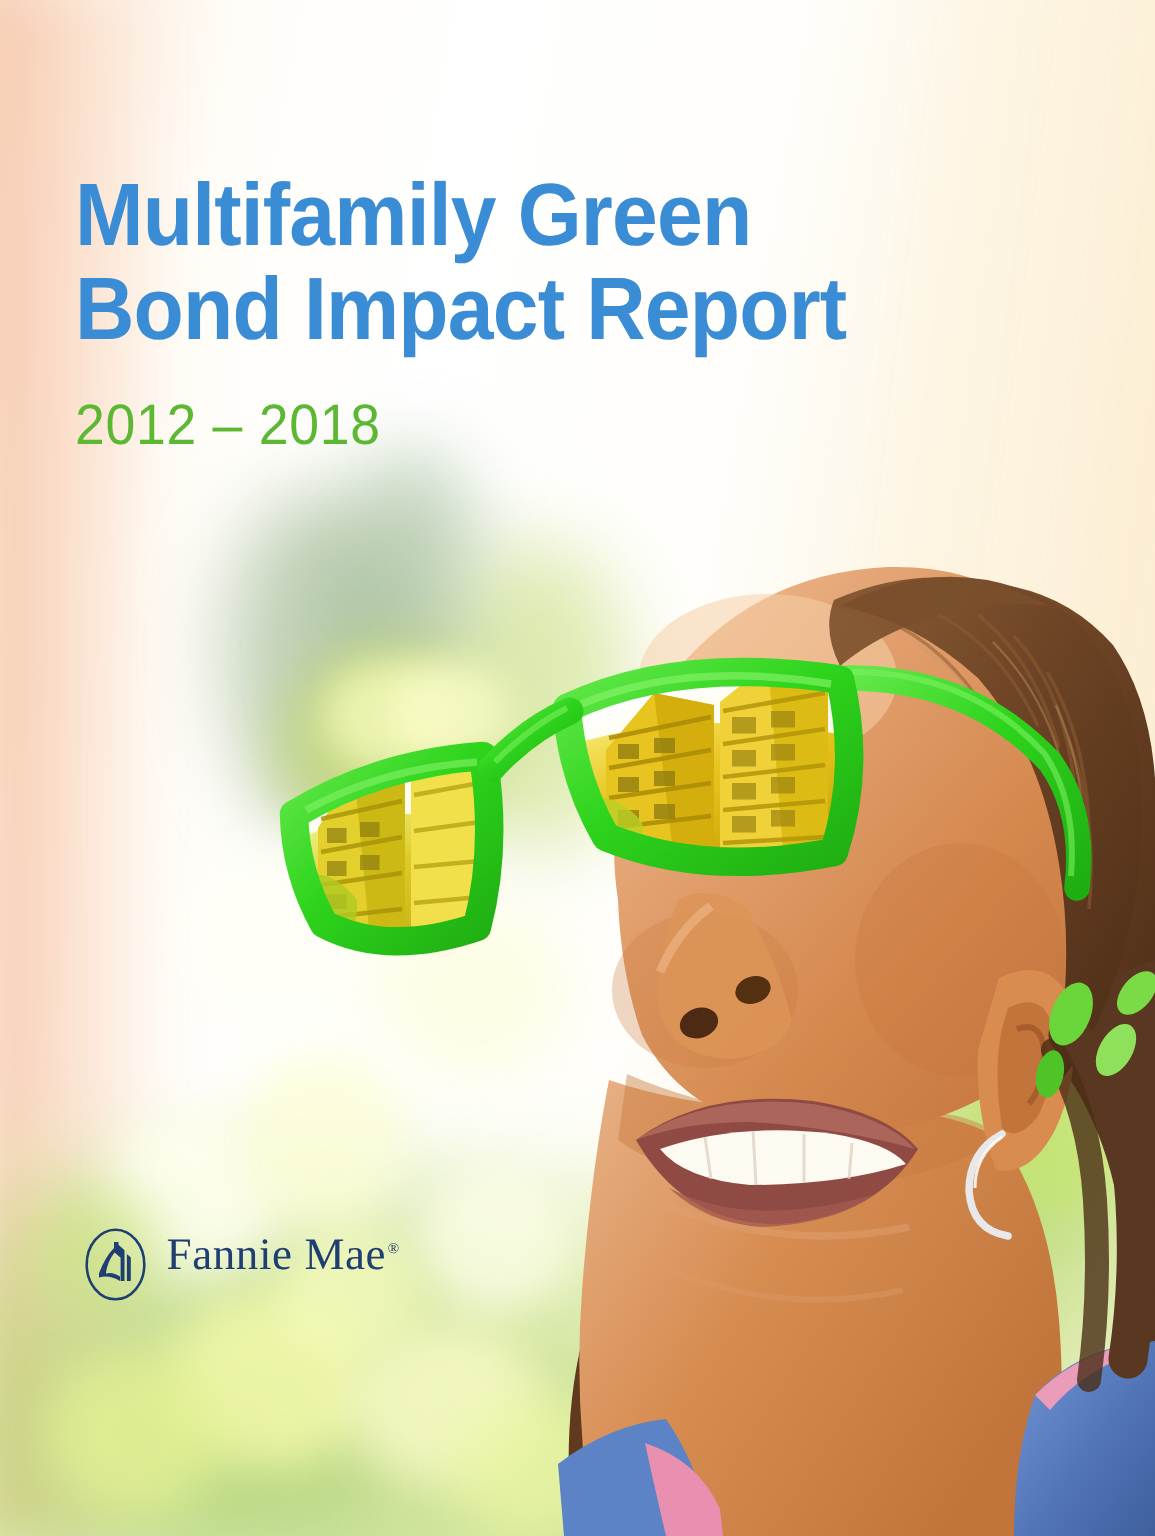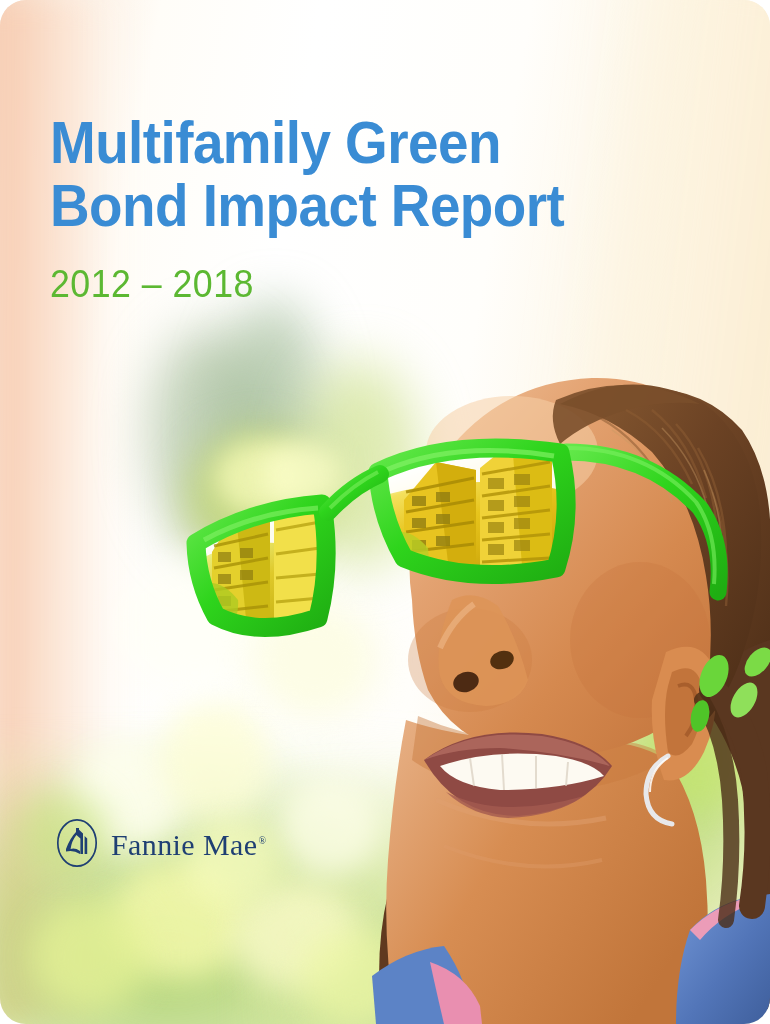--- a/index.html
+++ b/index.html
@@ -9,21 +9,20 @@
     background: #ffffff;
   }
 
   #cover {
     position: relative;
     width: 770px;
     height: 1024px;
     overflow: hidden;
     background: #fdfaf2;
     font-family: "Liberation Sans", sans-serif;
-    border-radius: 26px;
   }
 
   
   .photo-layer {
     position: absolute;
     inset: 0;
     overflow: hidden;
   }
 
   
@@ -182,21 +181,21 @@
     transform: scaleX(0.94);
     transform-origin: left center;
   }
 
   
   .logo {
     position: absolute;
     left: 56px;
     top: 818px;
     display: flex;
-    align-items: center;
+    align-items: flex-start;
     z-index: 40;
   }
   .logo-mark {
     width: 42px;
     height: 50px;
     flex: 0 0 auto;
   }
   .logo-wordmark {
     position: relative;
     margin-left: 13px;

